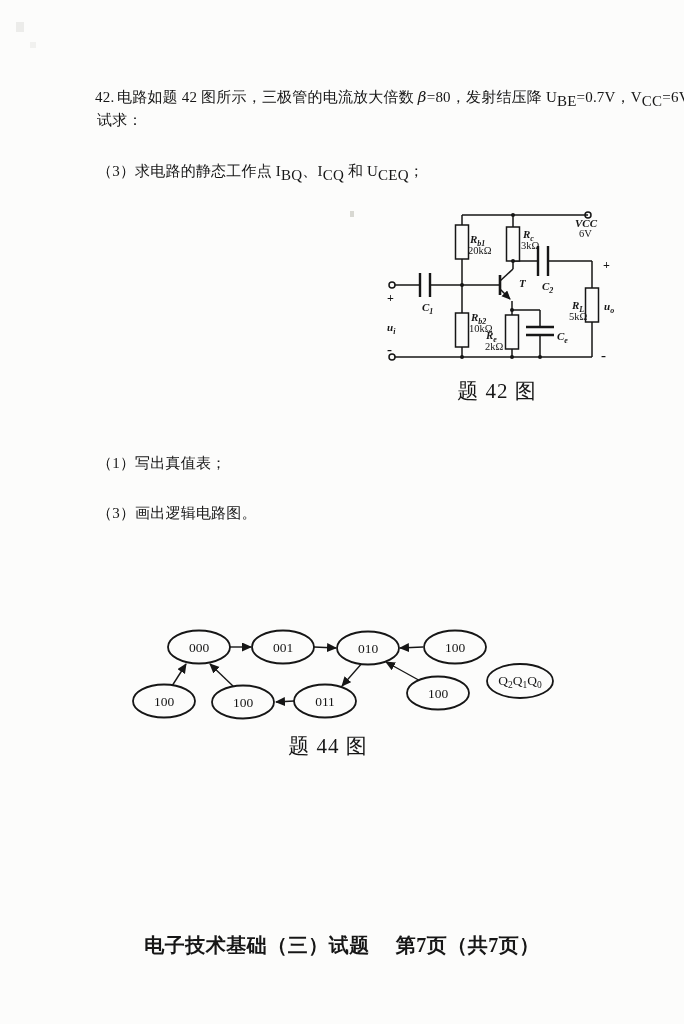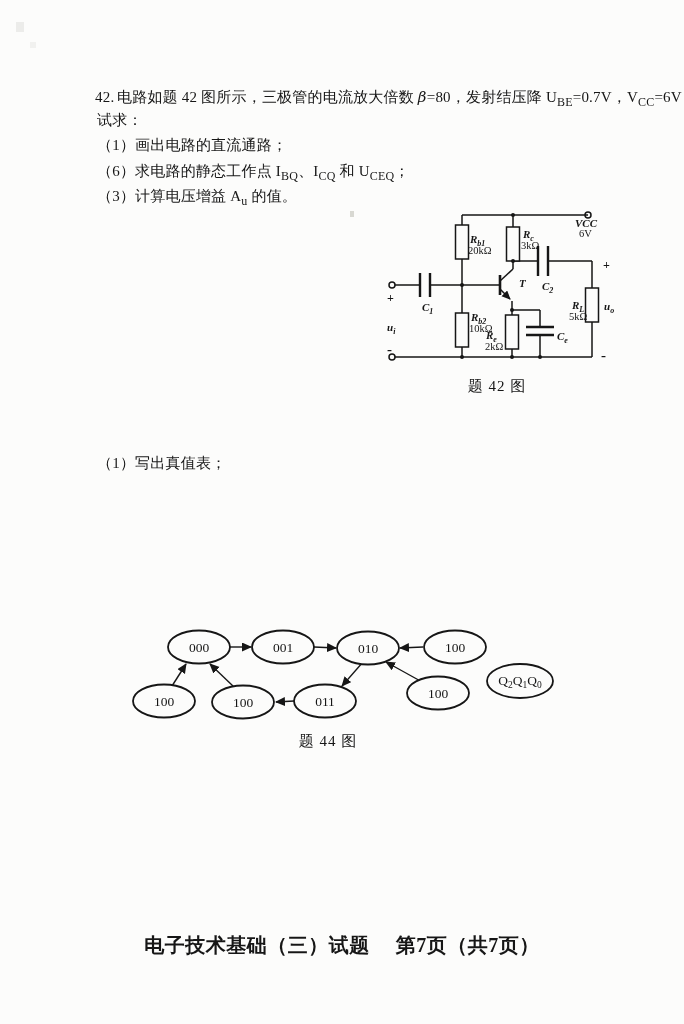--- a/index.html
+++ b/index.html
@@ -4,22 +4,22 @@
 <style>
   html,body{margin:0;padding:0;background:#ffffff;}
   .page{
     position:relative;width:684px;height:1024px;background:#fcfcfb;
     font-family:"Liberation Serif","DejaVu Serif",serif;color:#161616;
     overflow:hidden;
   }
   .line{position:absolute;font-size:15px;white-space:nowrap;letter-spacing:.2px;line-height:20px;}
   .qnum{display:inline-block;width:22px;margin-left:20px;}
   .beta{font-style:italic;font-family:"DejaVu Serif",serif;}
-  sub{font-size:12px;line-height:0;}
-  .caption{position:absolute;text-align:center;font-size:15px;letter-spacing:1px;}
+  sub{font-size:15px;line-height:0;}
+  .caption{position:absolute;text-align:center;font-size:21px;letter-spacing:1px;}
   .footer{position:absolute;left:0;right:0;top:932px;text-align:center;font-size:20px;font-weight:bold;letter-spacing:.5px;}
   .artifact{position:absolute;}
   svg text{font-family:"Liberation Serif","DejaVu Serif",serif;fill:#161616;}
   .cname{font-size:11px;font-style:italic;font-weight:bold;}
   .csub{font-size:8px;font-style:italic;font-weight:bold;}
   .cval{font-size:10.5px;}
   .sign{font-size:12px;font-weight:bold;}
   .sign2{font-size:15px;font-weight:bold;}
   .stext{font-size:13.5px;text-anchor:middle;}
   .ssub{font-size:9.5px;}
@@ -30,23 +30,21 @@
 <div class="page">
 
   <div class="artifact" style="left:16px;top:22px;width:8px;height:10px;background:#ececea;"></div>
   <div class="artifact" style="left:30px;top:42px;width:6px;height:6px;background:#f1f1ef;"></div>
   <div class="artifact" style="left:350px;top:211px;width:4px;height:6px;background:#d8d8d2;"></div>
 
   <div class="line" style="left:75px;top:87px;">
     <span class="qnum">42.</span><span><span>电路如题 42 图所示，三极管的电流放大倍数 </span><span class="beta">β</span><span>=80，发射结压降 U</span><sub>BE</sub><span>=0.7V，V</span><sub>CC</sub><span>=6V</span></span>
   </div>
   <div class="line" style="left:97px;top:110px;">试求：</div>
-  <div class="line" style="left:97px;top:135px;">（1）画出电路的直流通路；</div>
-  <div class="line" style="left:97px;top:161px;"><span>（6）求电路的静态工作点 I</span><sub>BQ</sub><span>、I</span><sub>CQ</sub><span> 和 U</span><sub>CEQ</sub><span>；</span></div>
-  <div class="line" style="left:97px;top:186px;"><span>（3）计算电压增益 A</span><sub>u</sub><span> 的值。</span></div>
+  <div class="line" style="left:97px;top:161px;"><span>（3）求电路的静态工作点 I</span><sub>BQ</sub><span>、I</span><sub>CQ</sub><span> 和 U</span><sub>CEQ</sub><span>；</span></div>
 
   <svg style="position:absolute;left:383px;top:203px;" width="240" height="172" viewBox="0 0 240 172">
     <defs>
       <marker id="arr" markerUnits="userSpaceOnUse" markerWidth="10" markerHeight="9" refX="8" refY="4" orient="auto">
         <path d="M0,0 L9,4 L0,8 Z" fill="#161616"></path>
       </marker>
     </defs>
 
     <g stroke="#161616" stroke-width="1.5" fill="none">
       <path d="M79,12 H205"></path>
@@ -124,20 +122,21 @@
     <text x="4" y="151" class="sign2">-</text>
 
     <text x="220" y="66" class="sign">+</text>
     <text x="221" y="107"><tspan class="cname">u</tspan><tspan class="csub" dy="2.5">o</tspan></text>
     <text x="218" y="157" class="sign2">-</text>
   </svg>
 
   <div class="caption" style="left:452px;top:377px;width:90px;">题 42 图</div>
 
   <div class="line" style="left:97px;top:453px;">（1）写出真值表；</div>
+  <div class="line" style="left:97px;top:503px;">（3）画出逻辑电路图。</div>
 
 
   <svg style="position:absolute;left:118px;top:620px;" width="455" height="140" viewBox="0 0 455 140">
     <defs>
       <marker id="sarr" markerUnits="userSpaceOnUse" markerWidth="11" markerHeight="10" refX="9" refY="4.5" orient="auto">
         <path d="M0,0 L10,4.5 L0,9 Z" fill="#161616"></path>
       </marker>
     </defs>
 
     <g stroke="#161616" stroke-width="1.4" fill="none">

